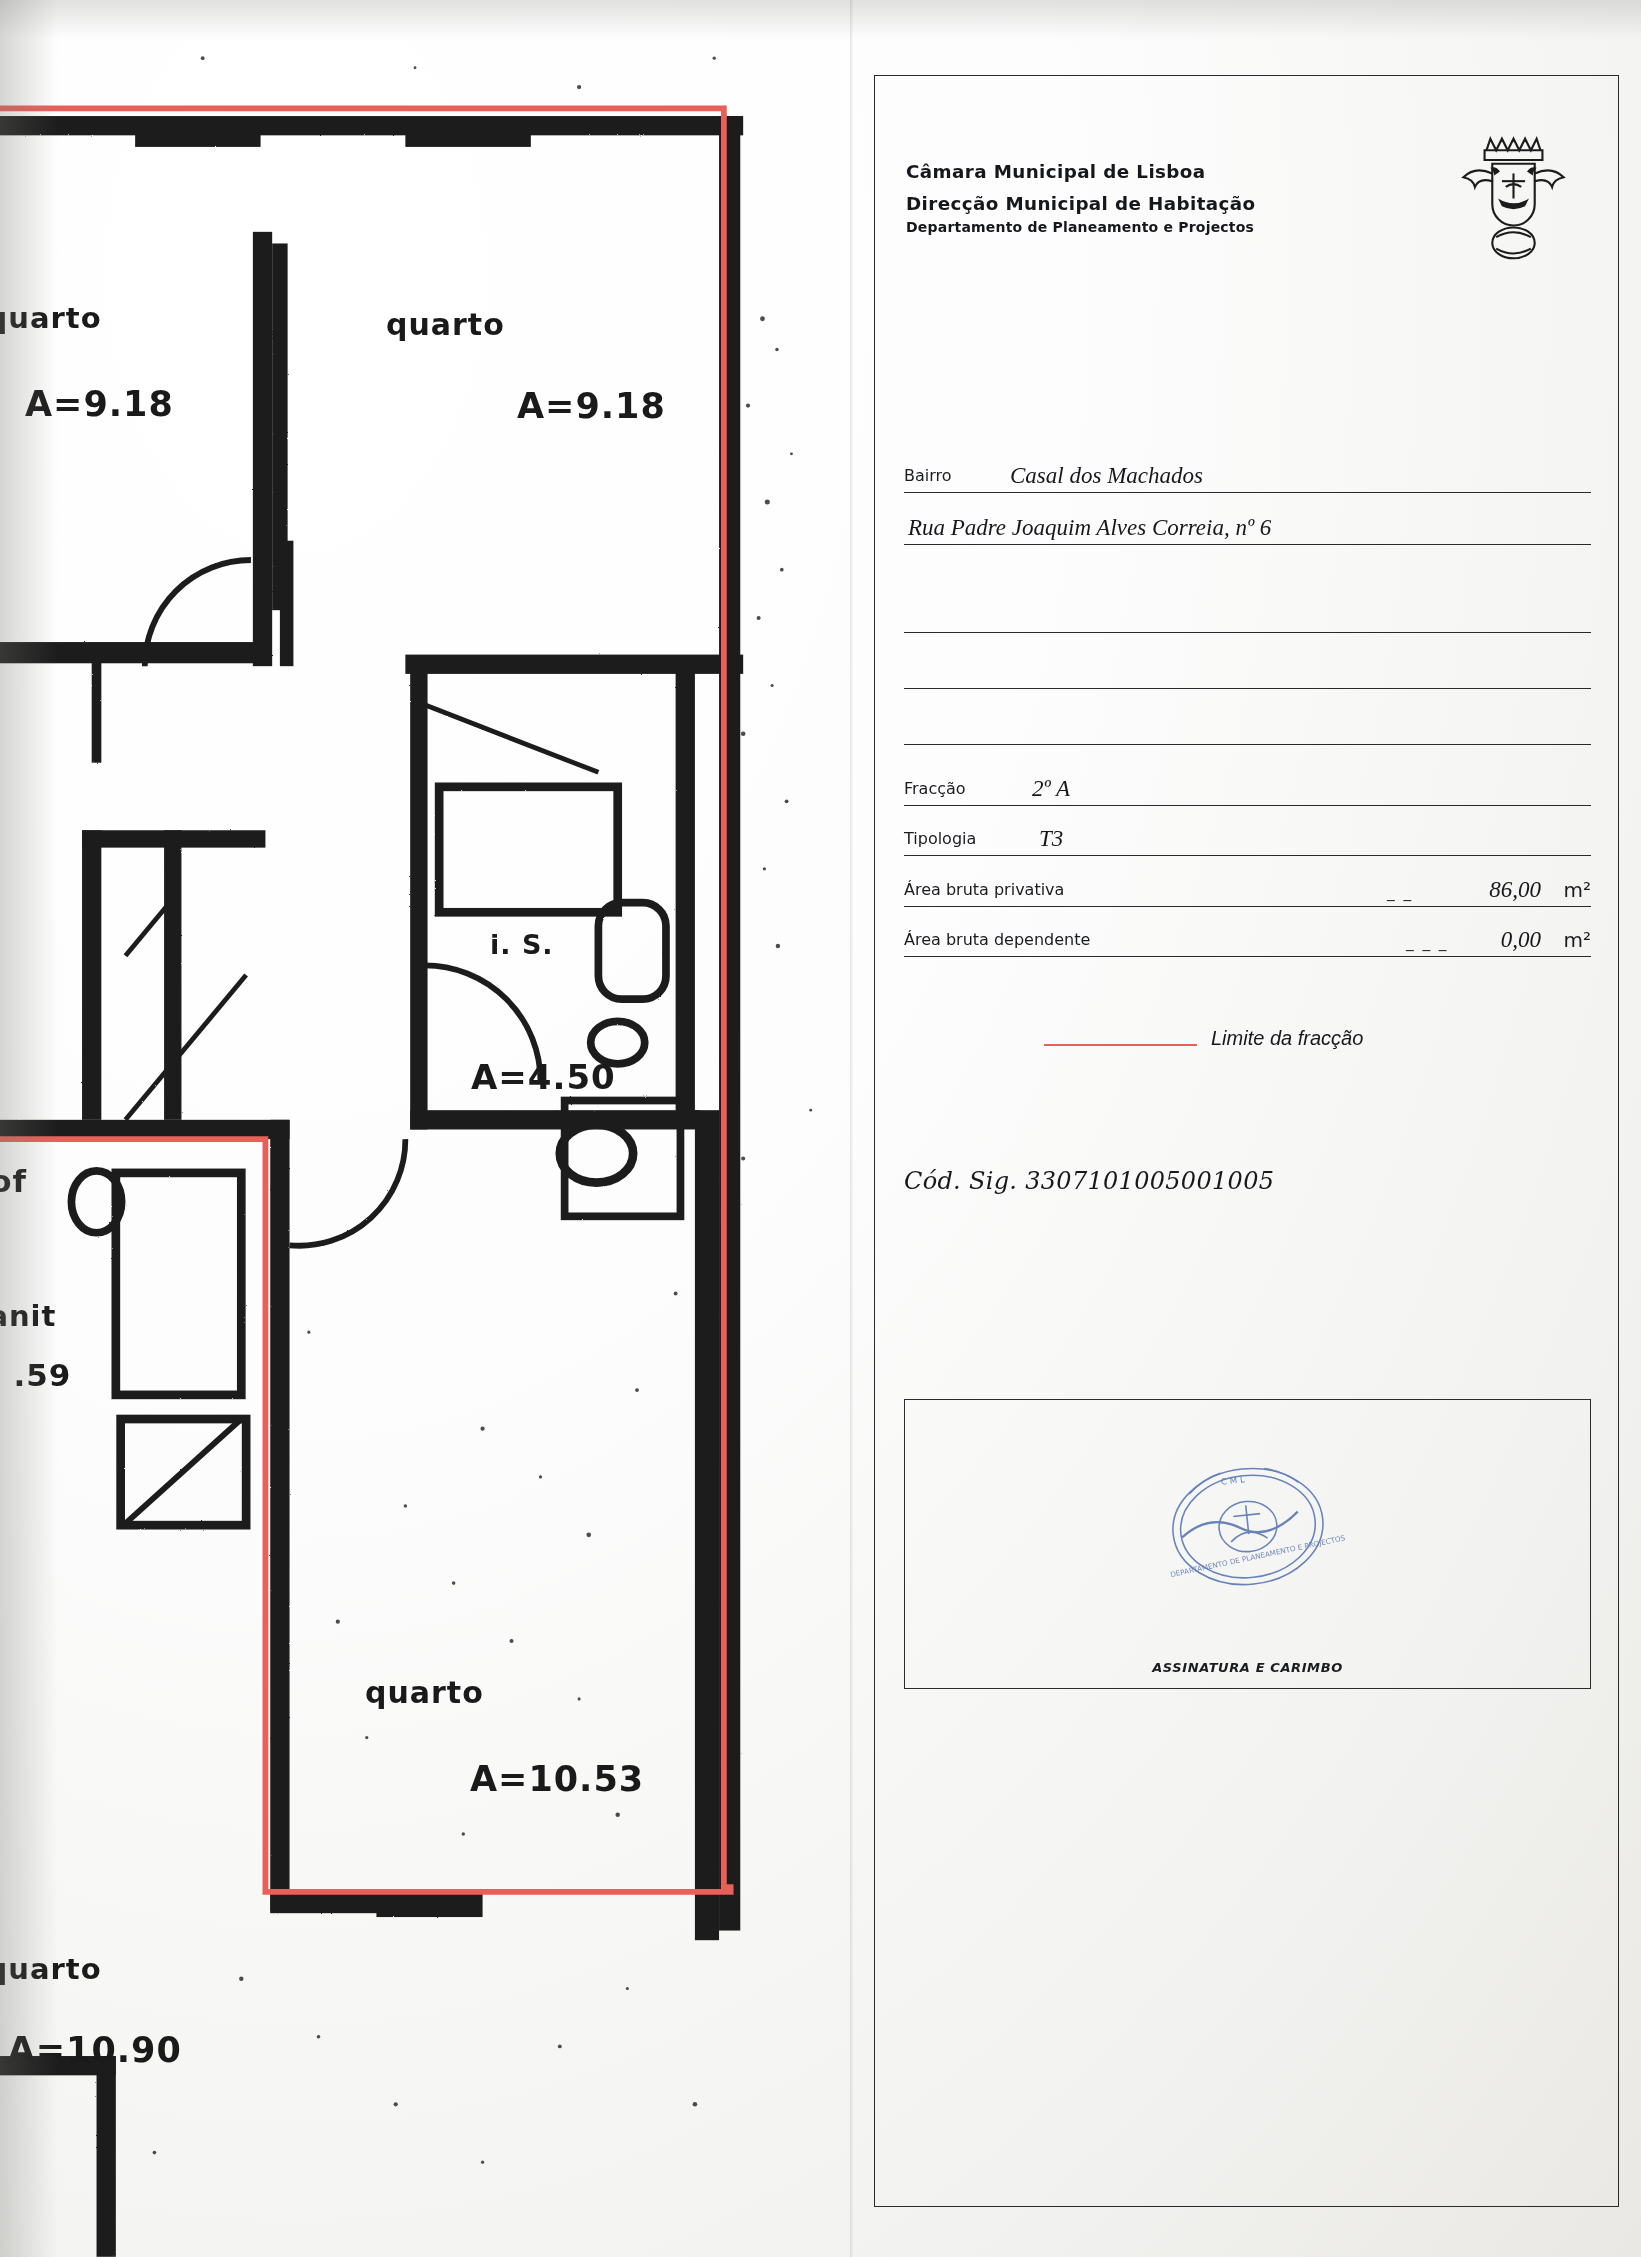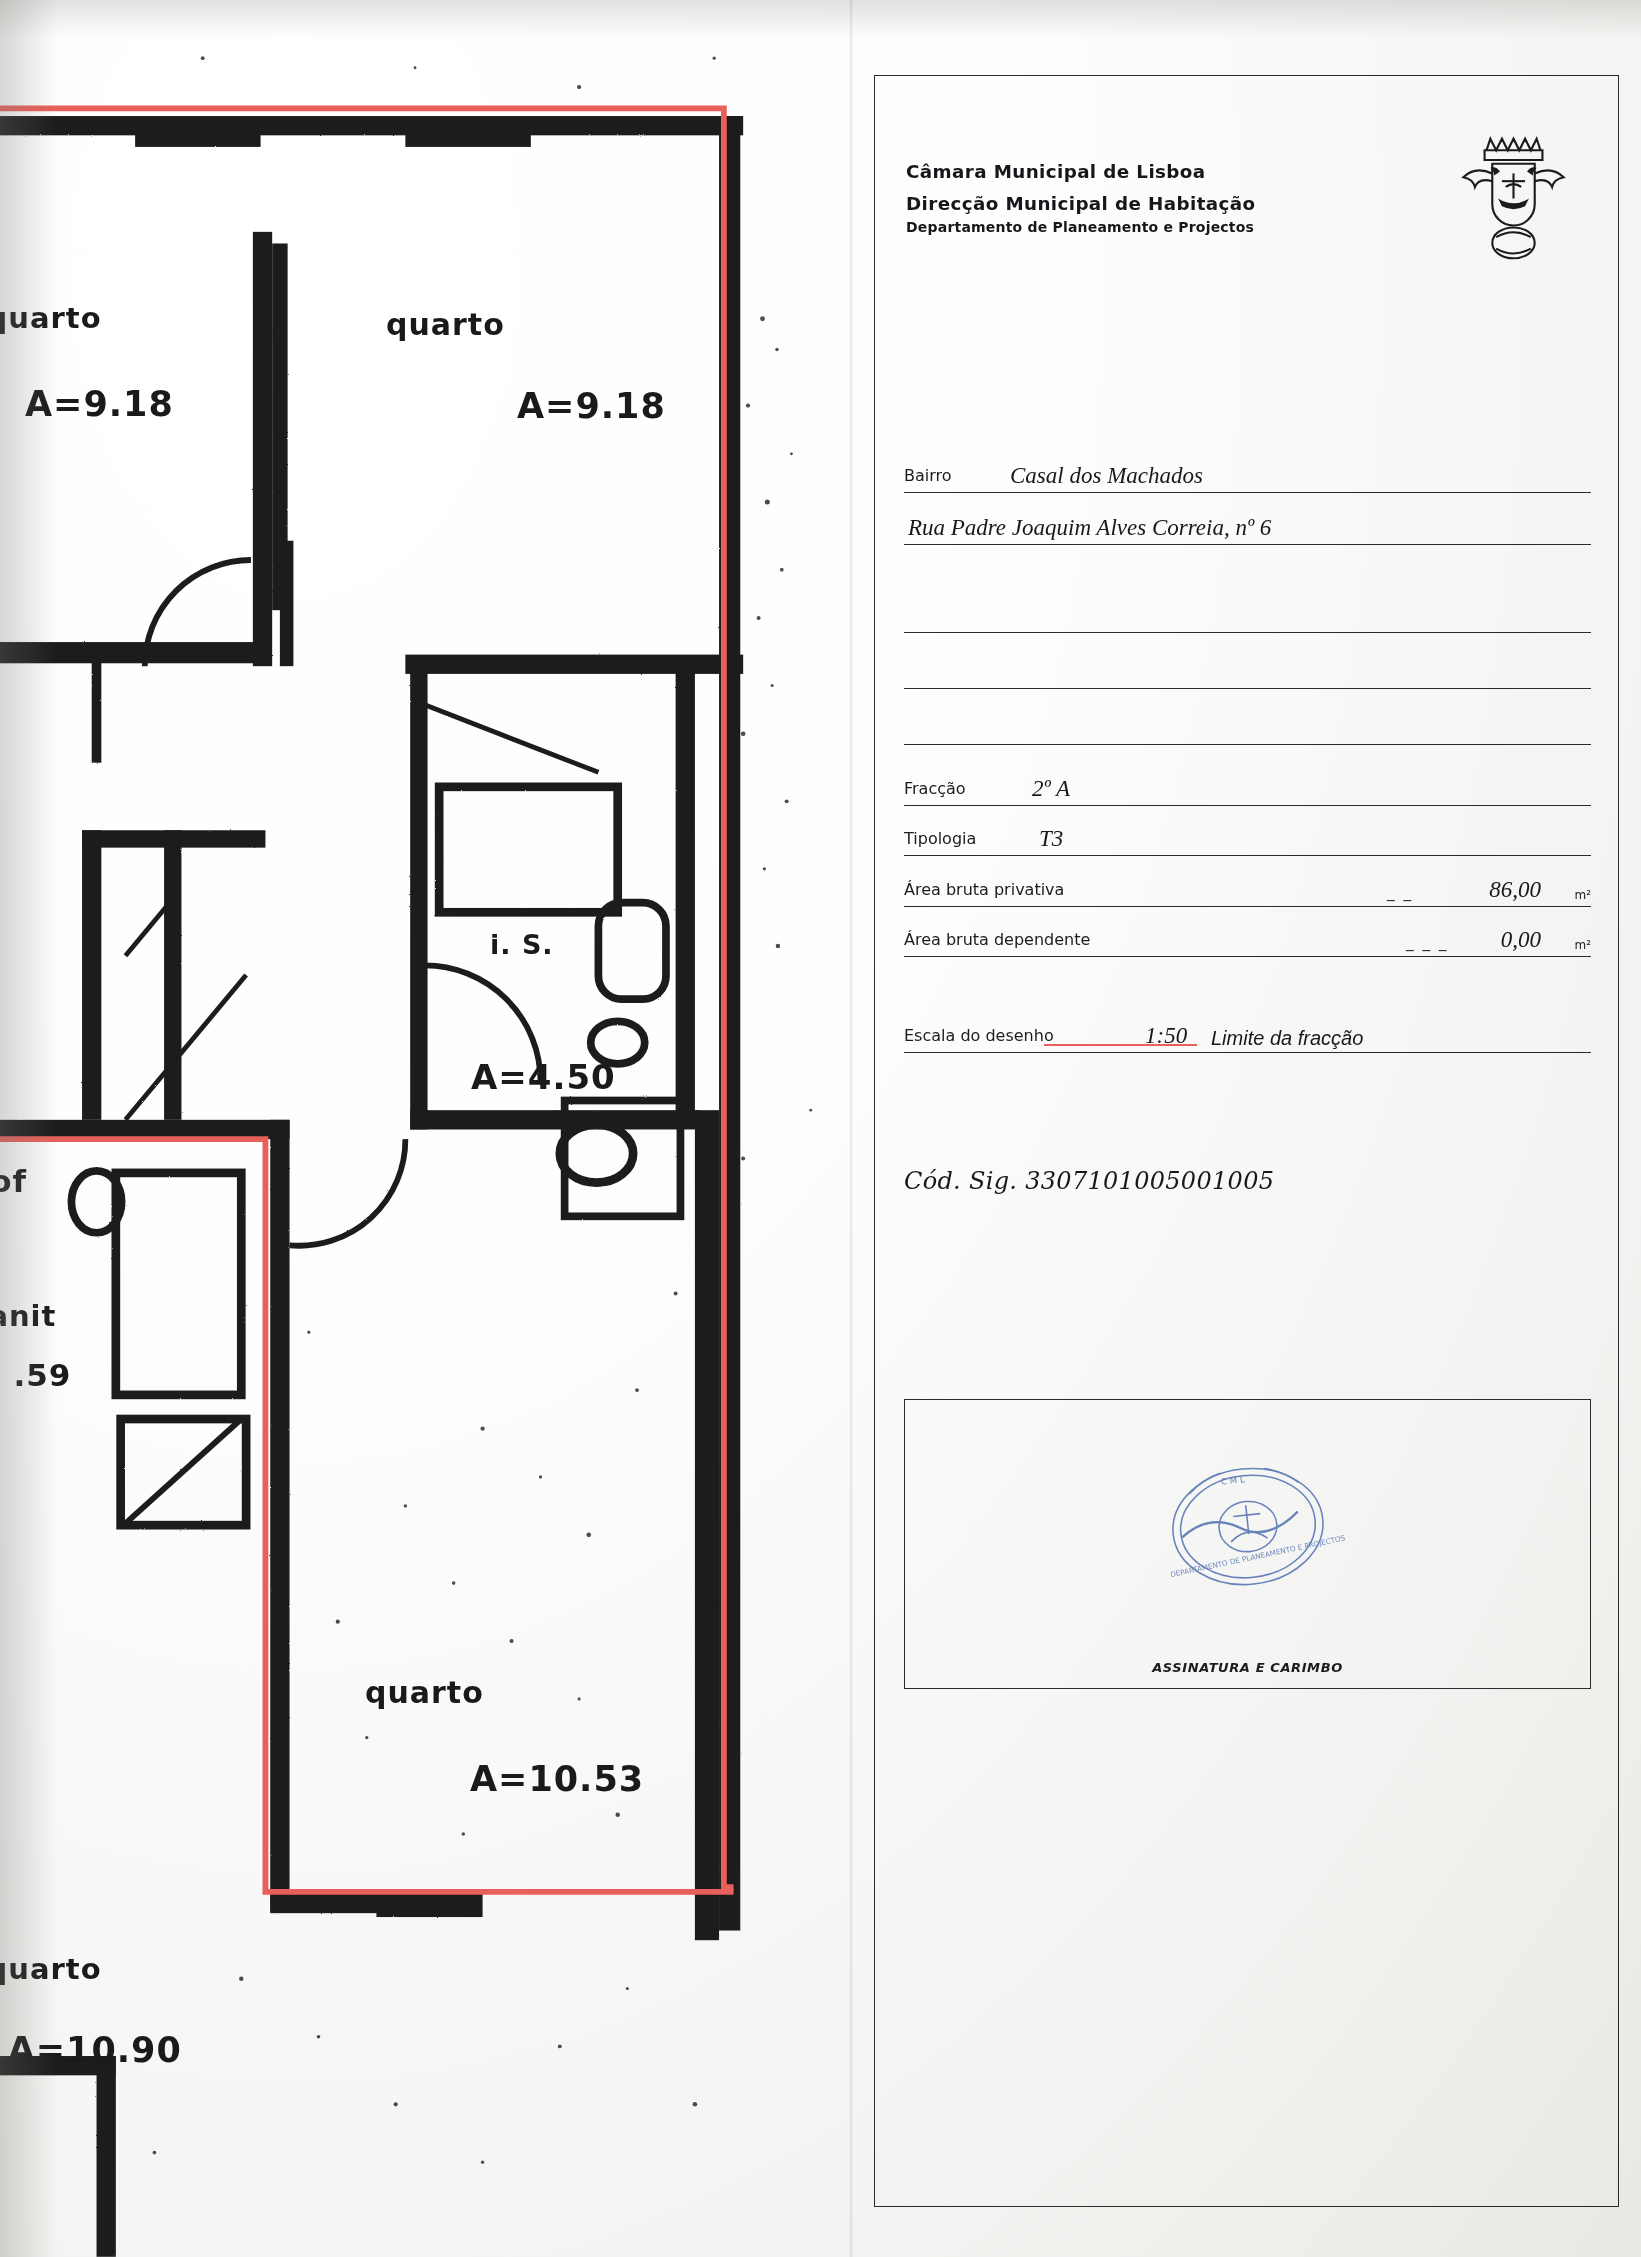--- a/index.html
+++ b/index.html
@@ -139,21 +139,21 @@
     font-style: italic;
     font-size: 23px;
     color: #17181c;
     white-space: nowrap;
   }
   .funit {
     position: absolute;
     right: 0;
     bottom: 4.8px;
     font-family: "DejaVu Sans", sans-serif;
-    font-size: 12px;
+    font-size: 20px;
     color: #1b1c20;
   }
   .fval.right-num {
     right: 50px;
     text-align: right;
   }
   .dotfill {
     position: absolute;
     bottom: 5.8px;
     font-family: "DejaVu Sans", sans-serif;
@@ -446,25 +446,20 @@
       </div>
 
       <div class="frow" style="top:848px;">
         <span class="flabel">Área bruta dependente</span>
         <span class="dotfill" style="left:502px;">_ _ _</span>
         <span class="fval right-num">0,00</span>
         <span class="funit">m²</span>
         <span class="fline"></span>
       </div>
 
-      <div class="frow" style="top:944px;">
-        <span class="flabel">Escala do desenho</span>
-        <span class="fval" style="left:241px;">1:50</span>
-        <span class="fline"></span>
-      </div>
 
 
       <div id="legend-line"></div>
       <div id="legend-text">Limite da fracção</div>
 
       <div id="codsig">Cód. Sig. 3307101005001005</div>
 
       <div id="sigbox">
         <svg id="stamp" viewBox="0 0 230 165">
           <g stroke="#3a5fa8" fill="none" stroke-width="1.6" opacity="0.95">

